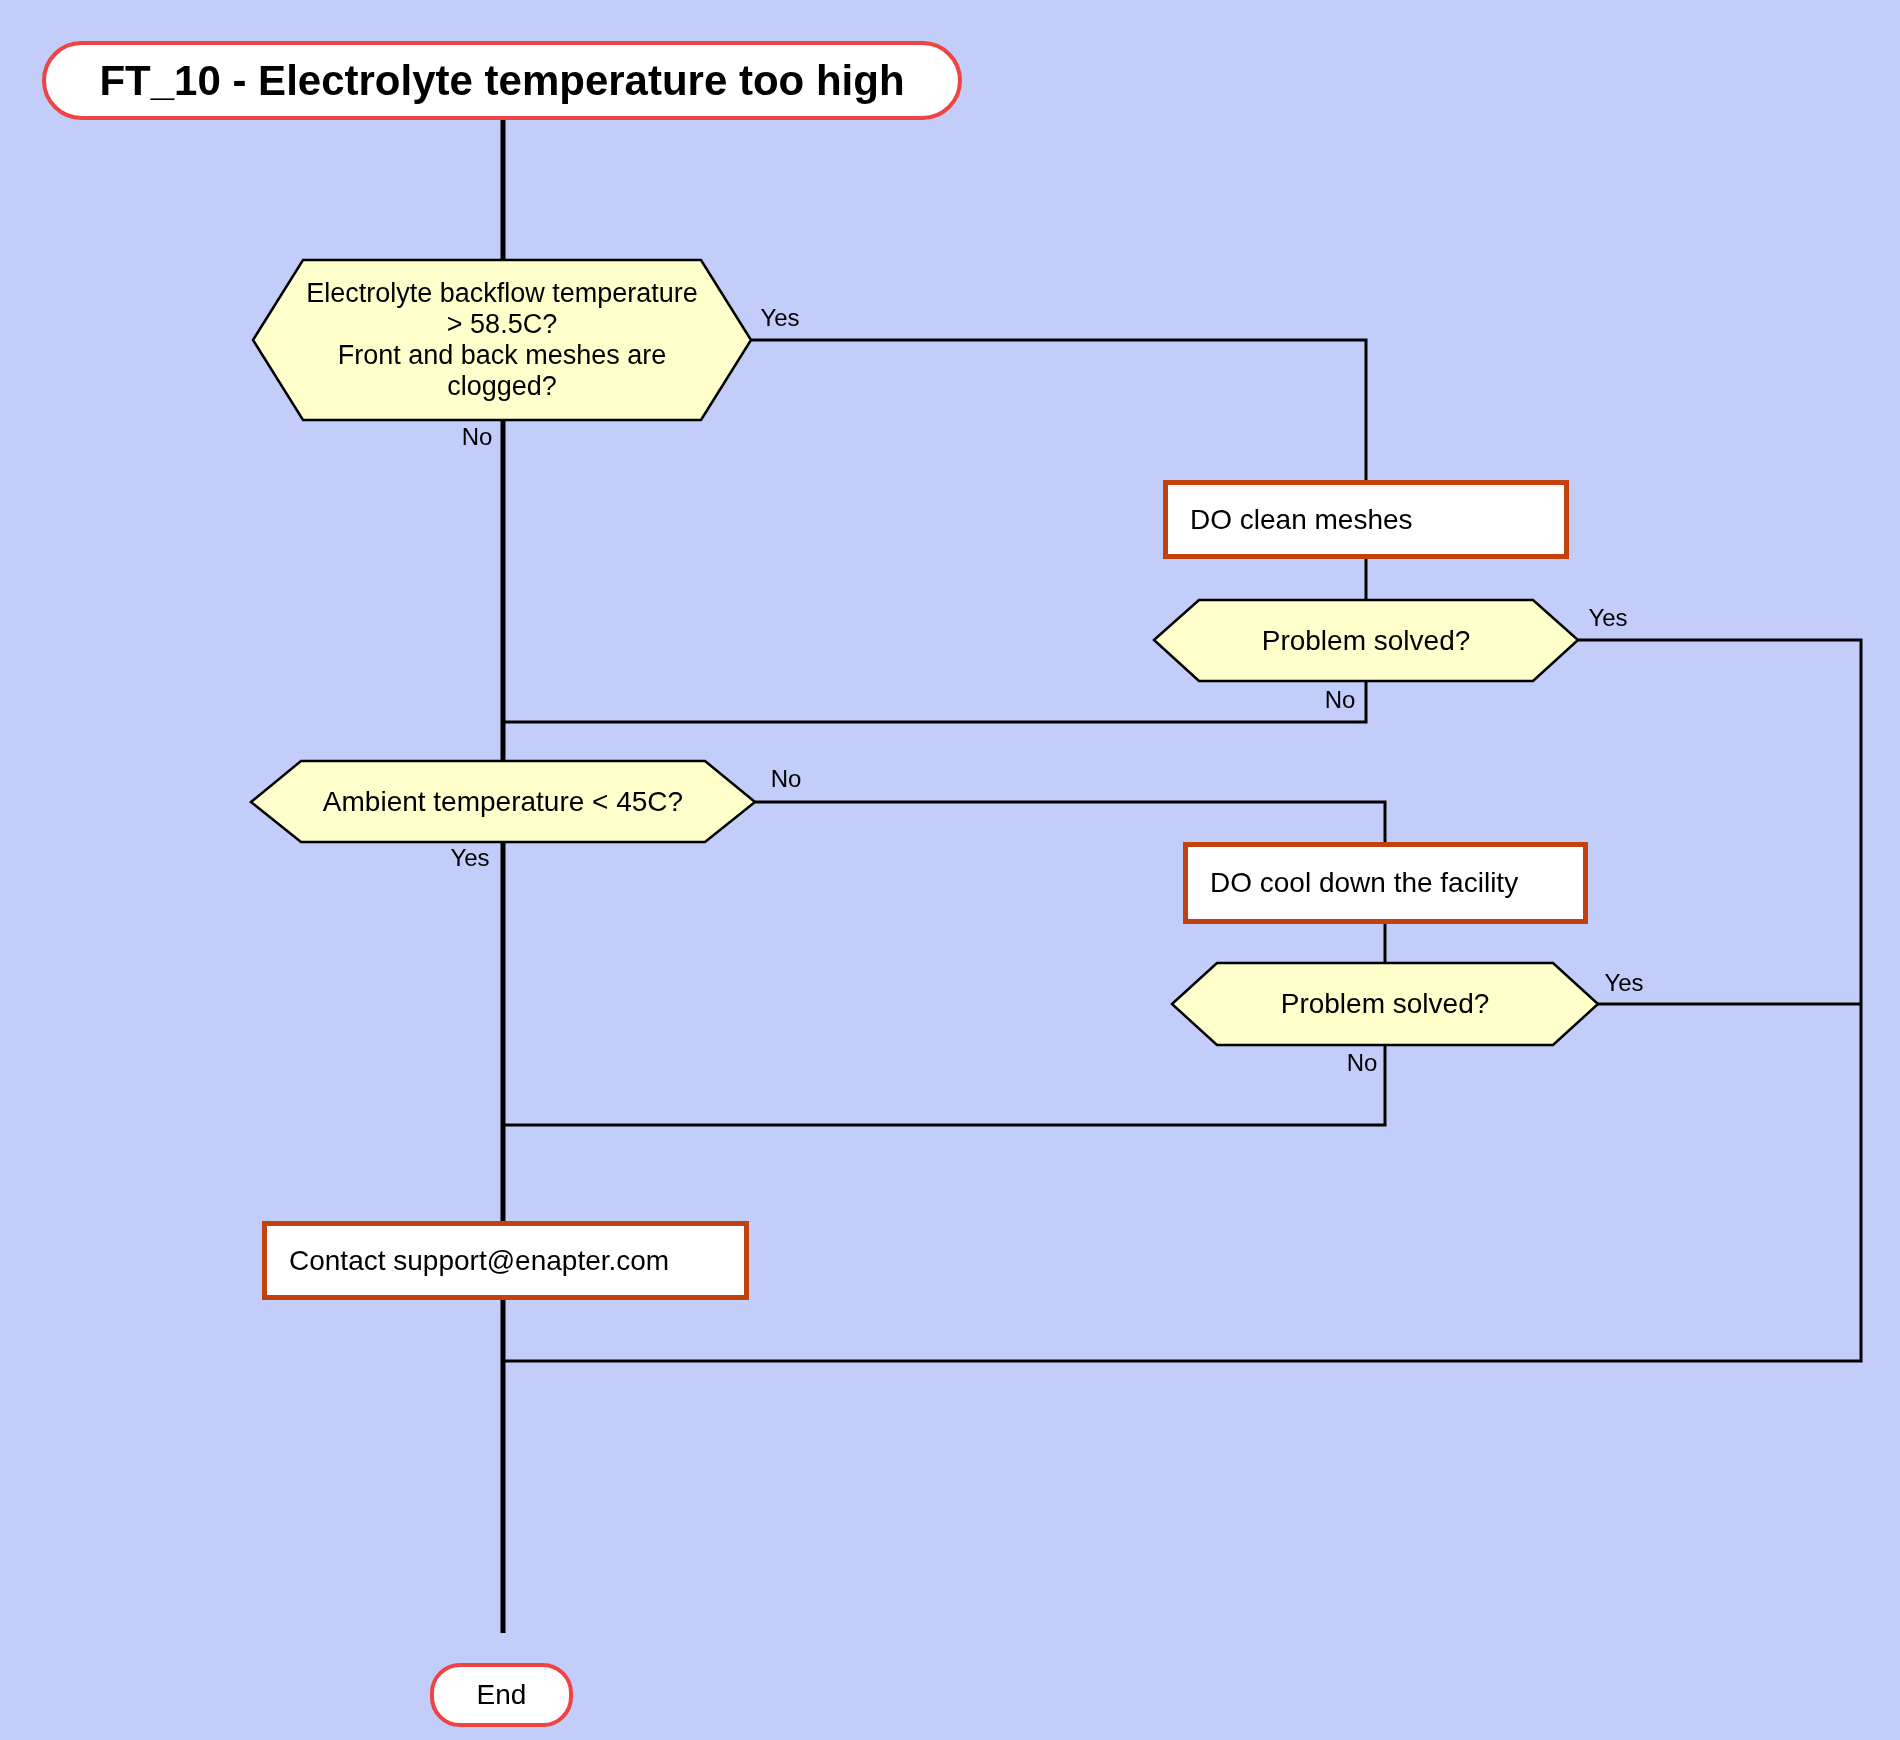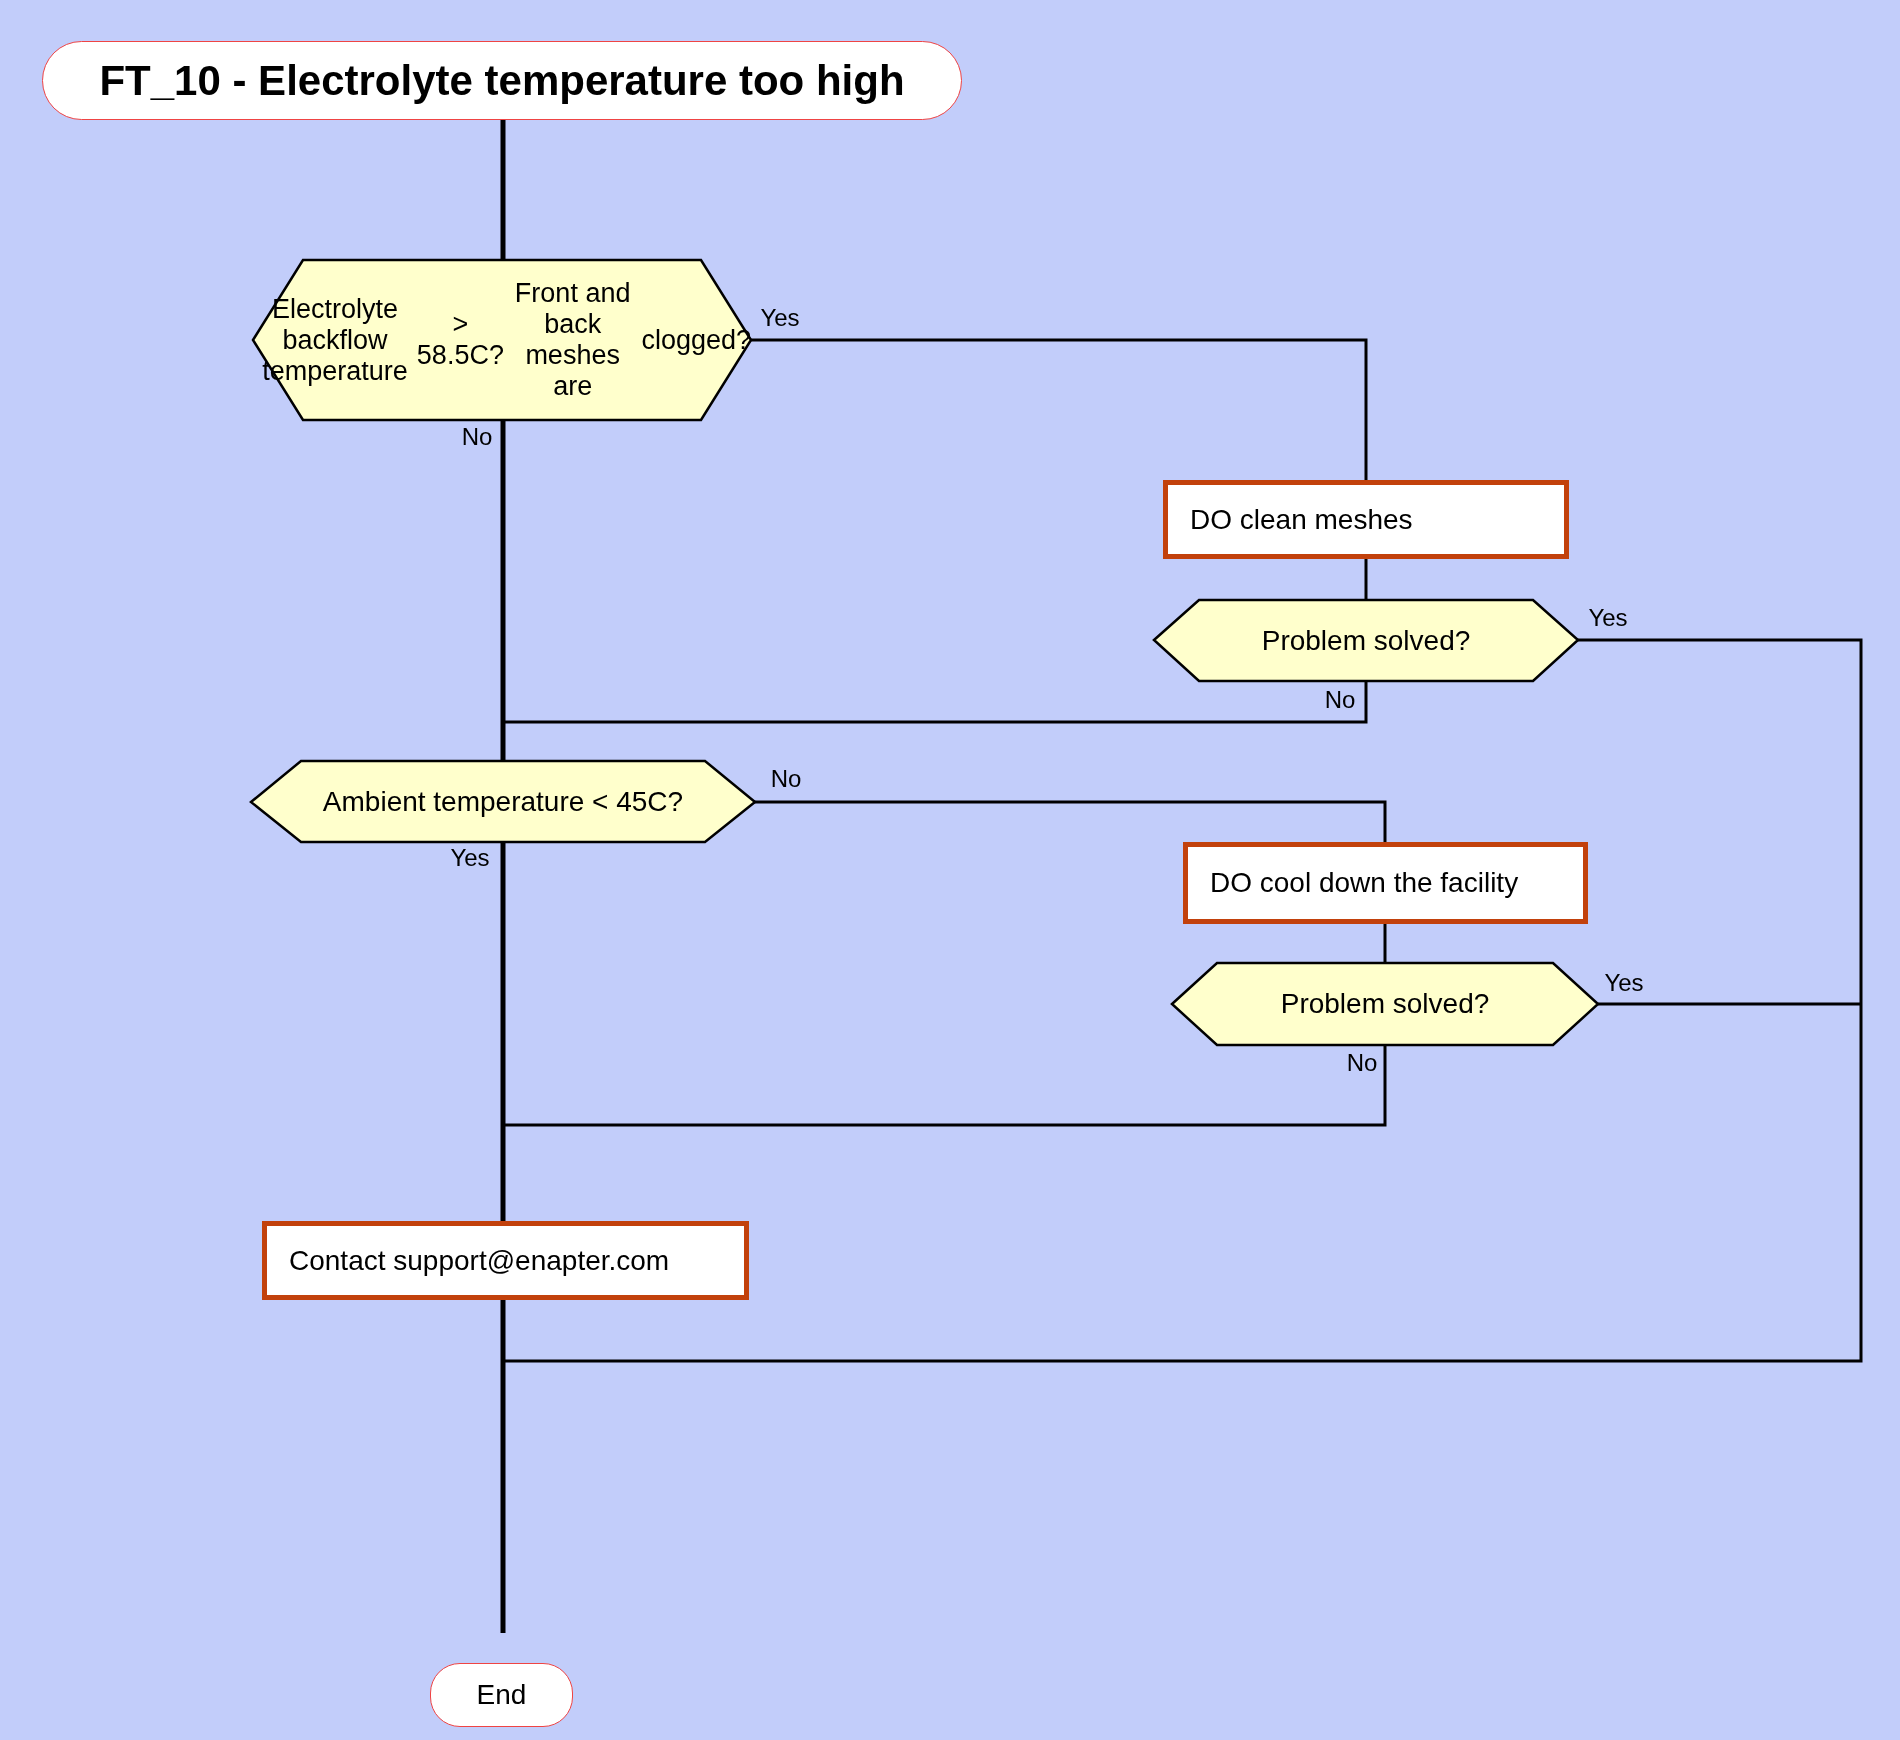--- a/index.html
+++ b/index.html
@@ -24,21 +24,21 @@
   .canvas svg {
     position: absolute;
     left: 0; top: 0;
   }
   .node, .edge-label, .hex-text {
     position: absolute;
     box-sizing: border-box;
   }
   .pill {
     background: #ffffff;
-    border: 1px solid #ef4444;
+    border: 4px solid #ef4444;
     border-radius: 45px;
     display: flex;
     align-items: center;
     justify-content: center;
     white-space: nowrap;
   }
   .title-pill {
     left: 42px; top: 41px;
     width: 920px; height: 79px;
     font-size: 42px;
@@ -58,21 +58,21 @@
     align-items: center;
     font-size: 28px;
     padding-left: 22px;
     white-space: nowrap;
   }
   .process-clean   { left: 1163px; top: 480px;  width: 406px; height: 79px; }
   .process-cool    { left: 1183px; top: 842px;  width: 405px; height: 82px; }
   .process-contact { left: 262px;  top: 1221px; width: 487px; height: 79px; }
   .hex-text {
     display: flex;
-    flex-direction: row;
+    flex-direction: column;
     align-items: center;
     justify-content: center;
     text-align: center;
     font-size: 28px;
     pointer-events: none;
   }
   .hex-backflow { left: 253px;  top: 260px; width: 498px; height: 160px; font-size: 27px; line-height: 31px; }
   .hex-solved1  { left: 1154px; top: 600px; width: 424px; height: 81px; }
   .hex-ambient  { left: 251px;  top: 761px; width: 504px; height: 81px; }
   .hex-solved2  { left: 1172px; top: 963px; width: 426px; height: 82px; }

